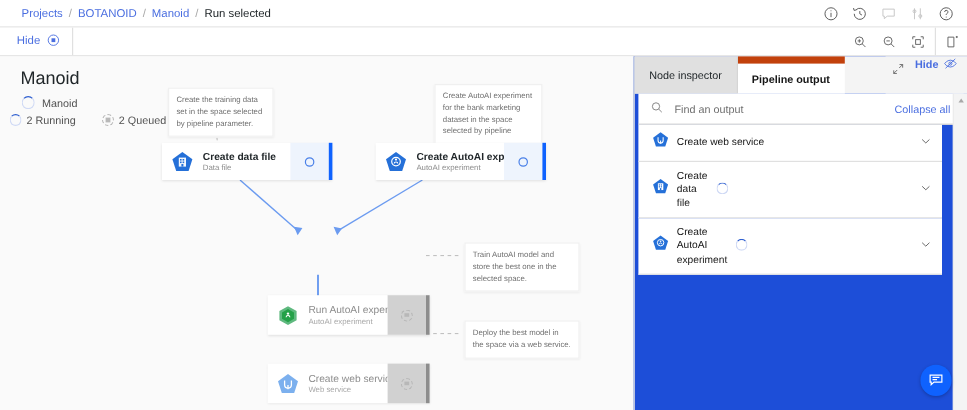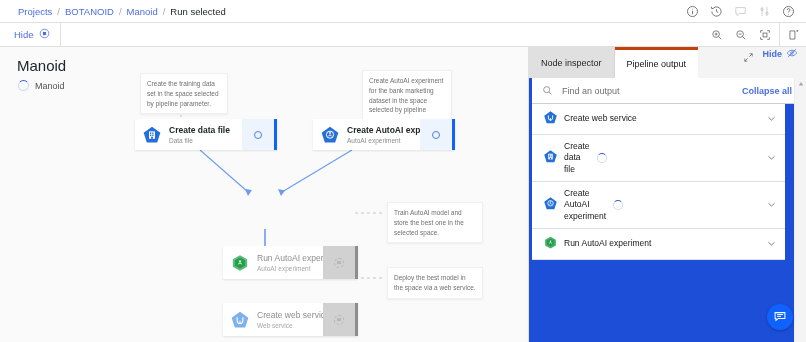--- a/index.html
+++ b/index.html
@@ -152,22 +152,22 @@
     position: relative; height: 31px; display: flex; align-items: stretch;
     background: #f4f4f4;
   }
   .ptab {
     display: flex; align-items: center; justify-content: center;
     font-size: 9px; color: #21272a; cursor: pointer;
     padding: 0 12px; background: #e0e0e0;
     border-right: 1px solid #d5d5d5;
   }
   .ptab.active {
-    background: #fff; color: #161616; font-weight: normal;
-    border-top: 3px solid #c2410c; border-right: none;
+    background: #fff; color: #161616; font-weight: bold;
+    border-top: 6px solid #c2410c; border-right: none;
   }
   .panel-tab-actions {
     margin-left: auto; display: flex; align-items: flex-start; gap: 4px;
     padding-right: 8px; background: #f4f4f4; font-weight: bold;
   }
   .hide-btn {
     display: flex; align-items: center; gap: 4px;
     color: #4a6ee0; font-size: 9px; cursor: pointer;
   }
   .expand-btn { width: 20px; height: 20px; display: flex; align-items: center; justify-content: center; cursor: pointer; }
@@ -178,21 +178,21 @@
     margin: 0 3px 0 3px;
     border-bottom: 1px solid #cfcfcf;
   }
   .search-icon { margin-left: 10px; margin-right: 7px; flex: none; }
   .search-input {
     border: none; outline: none; flex: 1;
     font-family: "Liberation Sans", sans-serif;
     font-size: 9px; color: #161616; background: transparent;
   }
   .search-input::placeholder { color: #6f6f6f; }
-  .collapse-all { font-size: 9px; color: #4a6ee0; margin-right: 11px; cursor: pointer; white-space: nowrap; font-weight: bold; }
+  .collapse-all { font-size: 9px; color: #4a6ee0; margin-right: 11px; cursor: pointer; white-space: nowrap; }
 
   .out-list { position: absolute; left: 3px; top: 57px; width: 253px; }
   .out-row {
     background: #fff; border-bottom: 1px solid #e0e0e0;
     display: flex; align-items: center;
     padding: 0 8px 0 11px; cursor: pointer;
   }
   .out-row .hex { flex: none; margin-right: 6px; }
   .out-label {
     font-size: 8.5px; color: #161616; line-height: 1.35;
@@ -324,20 +324,31 @@
 
   <div class="canvas">
 
     <div class="run-title">Manoid</div>
 
     <div class="status-line1">
       <span class="spinner"></span>
       <span>Manoid</span>
     </div>
 
+    <div class="status-line2">
+      <span class="status-item">
+        <span class="spinner sm"></span>
+        <span>2 Running</span>
+      </span>
+      <span class="status-gap"></span>
+      <span class="status-item">
+        <span class="spinner-dotted"></span>
+        <span>2 Queued</span>
+      </span>
+    </div>
 
     <svg class="conn" style="left:0;top:0;width:528px;height:295px;">
 
       <path d="M180,60 L181,70" stroke="#b8b8b8" stroke-width="0.8" fill="none" stroke-dasharray="2,2"></path>
       <path d="M404,53 L400,66" stroke="#b8b8b8" stroke-width="0.8" fill="none" stroke-dasharray="2,2"></path>
 
       <path d="M200,103 L248,145" stroke="#6b9bf0" stroke-width="1.1" fill="none"></path>
       <polygon points="248,149 245,142 252,143" fill="#6b9bf0"></polygon>
 
       <path d="M352,103 L282,145" stroke="#6b9bf0" stroke-width="1.1" fill="none"></path>
@@ -534,36 +545,20 @@
         <span class="out-spin">
           <span class="spinner sm"></span>
         </span>
         <span class="out-chev">
           <svg width="11" height="11" viewBox="0 0 16 16" fill="none" stroke="#5a5a5a" stroke-width="1.1">
             <polyline points="3.6,6.2 8,10.4 12.4,6.2"></polyline>
           </svg>
         </span>
       </div>
 
-      <div class="out-row" style="height:31px;">
-        <span class="hex">
-          <svg width="15" height="15" viewBox="0 0 24 24">
-            <polygon points="12,2.6 20.6,7.4 20.6,16.6 12,21.4 3.4,16.6 3.4,7.4" fill="#4caf6e"></polygon>
-            <polygon points="12,5.4 18,8.8 18,15.2 12,18.6 6,15.2 6,8.8" fill="#24a148"></polygon>
-            <path d="M10.1 13.6c0-2.3 3.8-2.3 3.8 0" fill="none" stroke="#ffffff" stroke-width="1.1"></path>
-            <circle cx="12" cy="10" r="1.2" fill="#ffffff"></circle>
-          </svg>
-        </span>
-        <span class="out-label" style="max-width:160px;">Run AutoAI experiment</span>
-        <span class="out-chev">
-          <svg width="11" height="11" viewBox="0 0 16 16" fill="none" stroke="#5a5a5a" stroke-width="1.1">
-            <polyline points="3.6,6.2 8,10.4 12.4,6.2"></polyline>
-          </svg>
-        </span>
-      </div>
     </div>
 
     <div class="panel-scroll-track">
       <svg class="scroll-up-arrow" viewBox="0 0 8 8">
         <polygon points="4,1.4 7,6 1,6" fill="#a8a8a8"></polygon>
       </svg>
     </div>
   </div>
 
   <div class="chat-fab">

